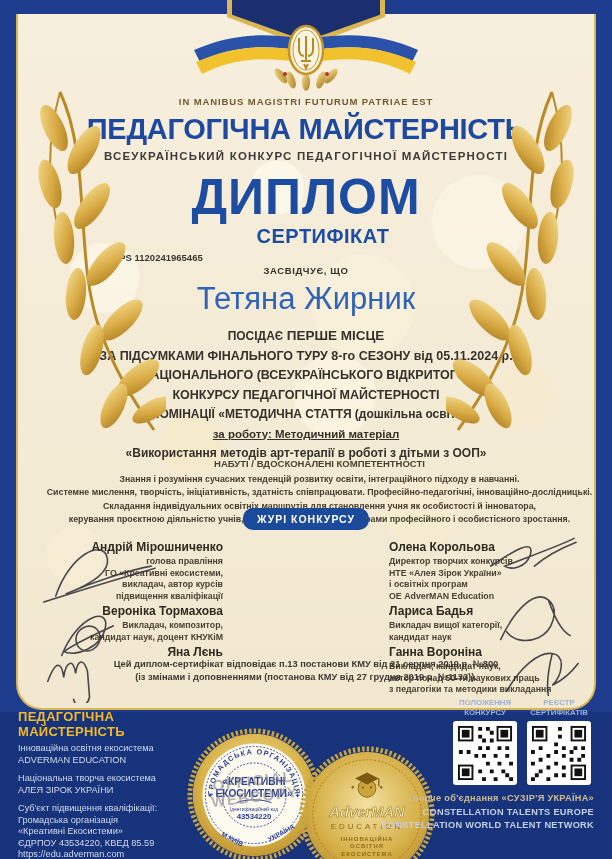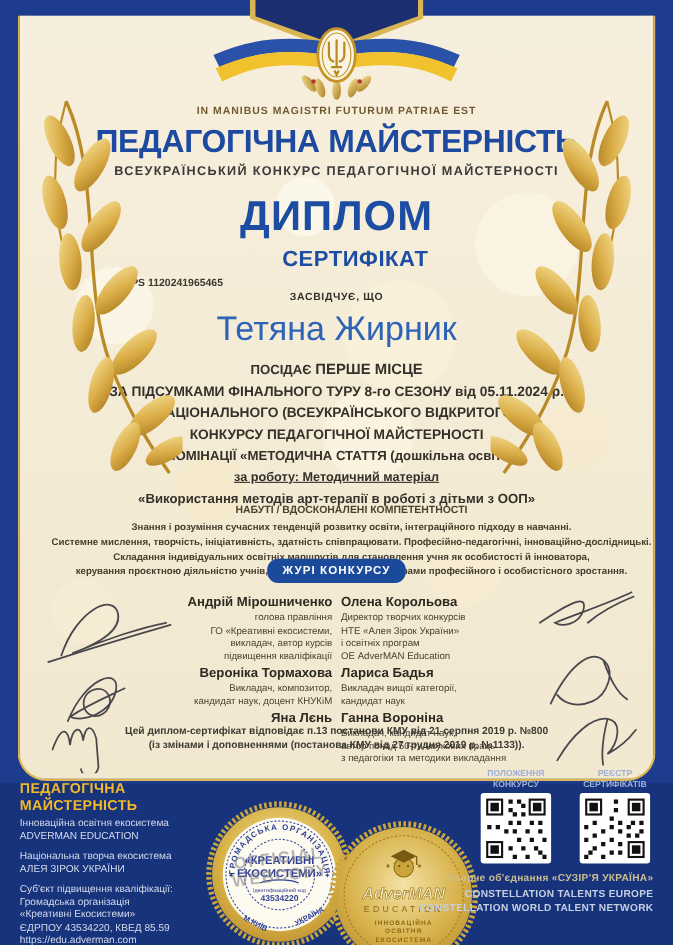--- a/index.html
+++ b/index.html
@@ -22,21 +22,21 @@
   .abs{position:absolute;left:0;right:0;text-align:center;}
   
   .pennant{position:absolute;top:0;left:50%;transform:translateX(-50%);width:158px;height:47px;
            background:#d9b553;clip-path:polygon(0 0,100% 0,100% 36%,50% 100%,0 36%);z-index:3;}
   .pennant-inner{position:absolute;top:0;left:50%;transform:translateX(-50%);width:148px;height:41px;
            background:#1b2f70;clip-path:polygon(0 0,100% 0,100% 36%,50% 100%,0 36%);}
   
   .motto{top:82px;font-size:9.5px;font-weight:700;letter-spacing:.9px;color:#705a33;}
   .title{top:99px;font-size:29px;font-weight:800;letter-spacing:-.3px;color:#1d4aa0;}
   .subtitle{top:136px;font-size:11.5px;font-weight:700;letter-spacing:1.2px;color:#3b3b3b;}
-  .word-main{top:158px;font-size:38px;line-height:50px;font-weight:800;letter-spacing:1px;color:#1c4da2;}
+  .word-main{top:158px;font-size:50px;line-height:50px;font-weight:800;letter-spacing:1px;color:#1c4da2;}
   .word-sub{top:208px;font-size:20px;line-height:28px;font-weight:800;letter-spacing:.5px;color:#1c4da2;
             transform:translateX(17px);}
   .dip-number{position:absolute;left:88px;top:238px;font-size:9.5px;font-weight:700;color:#3a382f;}
   .certifies{top:251px;font-size:9.5px;font-weight:700;letter-spacing:.6px;color:#33302a;}
   .recipient{top:267px;font-size:31px;font-weight:400;color:#2e63b8;}
   
   .award{top:312px;color:#35312a;line-height:19.5px;}
   .award .l1{font-size:12px;font-weight:600;}
   .award .l1 b{font-size:13.5px;font-weight:800;text-align:right;}
   .award .l2{font-size:12.5px;font-weight:600;}
@@ -46,38 +46,38 @@
   .award .l6{font-size:11.5px;font-weight:600;text-decoration:underline;}
   .award .l7{font-size:12px;font-weight:700;}
   
   .comp{top:443px;color:#453e2e;line-height:13.6px;padding-left:27px;}
   .comp .h{font-size:9.5px;font-weight:700;margin-bottom:2px;color:#4a432f;}
   .comp .c{font-size:8.8px;font-weight:700;}
   
   .jury-btn{position:absolute;left:50%;top:494px;transform:translateX(-50%);
             background:#1b4a9b;color:#fff;font-size:10.5px;font-weight:700;letter-spacing:1px;
             padding:5px 14px;border-radius:10px;}
-  .jury-row{position:absolute;left:0;right:0;display:flex;justify-content:center;gap:8px;}
+  .jury-row{position:absolute;left:0;right:0;display:flex;justify-content:space-between;gap:8px;}
   .jr1{top:526px}.jr2{top:590px}.jr3{top:631px}
   .jcell{width:205px;}
   .jcell.left{text-align:right;}
   .jcell.right{text-align:left;}
   .jname{font-size:12px;font-weight:800;color:#2d2a22;}
-  .jrole{font-size:8.8px;font-weight:400;color:#4a4233;line-height:11.5px;margin-top:2px;}
+  .jrole{font-size:8.8px;font-weight:700;color:#4a4233;line-height:11.5px;margin-top:2px;}
   .prelines{white-space:pre-line;}
   .sigs{position:absolute;inset:0;pointer-events:none;}
   
   .compliance{top:644px;font-size:9.3px;font-weight:600;color:#3c3a33;line-height:12.5px;}
   
   .footer{position:absolute;left:0;right:0;bottom:0;height:147px;background:#16337c;}
   .f-logo{position:absolute;left:18px;top:710px;color:#f3b929;font-size:13px;line-height:14.5px;
           font-weight:800;letter-spacing:.3px;}
   .f-blocks{position:absolute;left:18px;top:743px;width:180px;display:grid;gap:7px;
             color:#d4daea;font-size:9.2px;line-height:11.5px;font-weight:400;}
-  .qr-area{position:absolute;right:16px;top:698px;display:flex;gap:16px;}
+  .qr-area{position:absolute;right:16px;top:698px;display:flex;gap:0;}
   .qr-col{width:74px;text-align:center;}
   .qr-label{font-size:7.8px;font-weight:700;color:#9db0d8;line-height:9.5px;margin-bottom:4px;}
   .qr-box{width:64px;height:64px;background:#fff;border-radius:3px;margin:0 auto;
           display:flex;align-items:center;justify-content:center;}
   .org-lines{position:absolute;right:18px;top:792px;text-align:right;font-size:9.2px;
              font-weight:600;line-height:13.5px;letter-spacing:.3px;}
   .org-lines .o1{color:#cdbd92;}
   .org-lines .o2,.org-lines .o3{color:#c6cfe2;}
   
   .seal1{position:absolute;left:186px;top:727px;width:136px;height:136px;}

